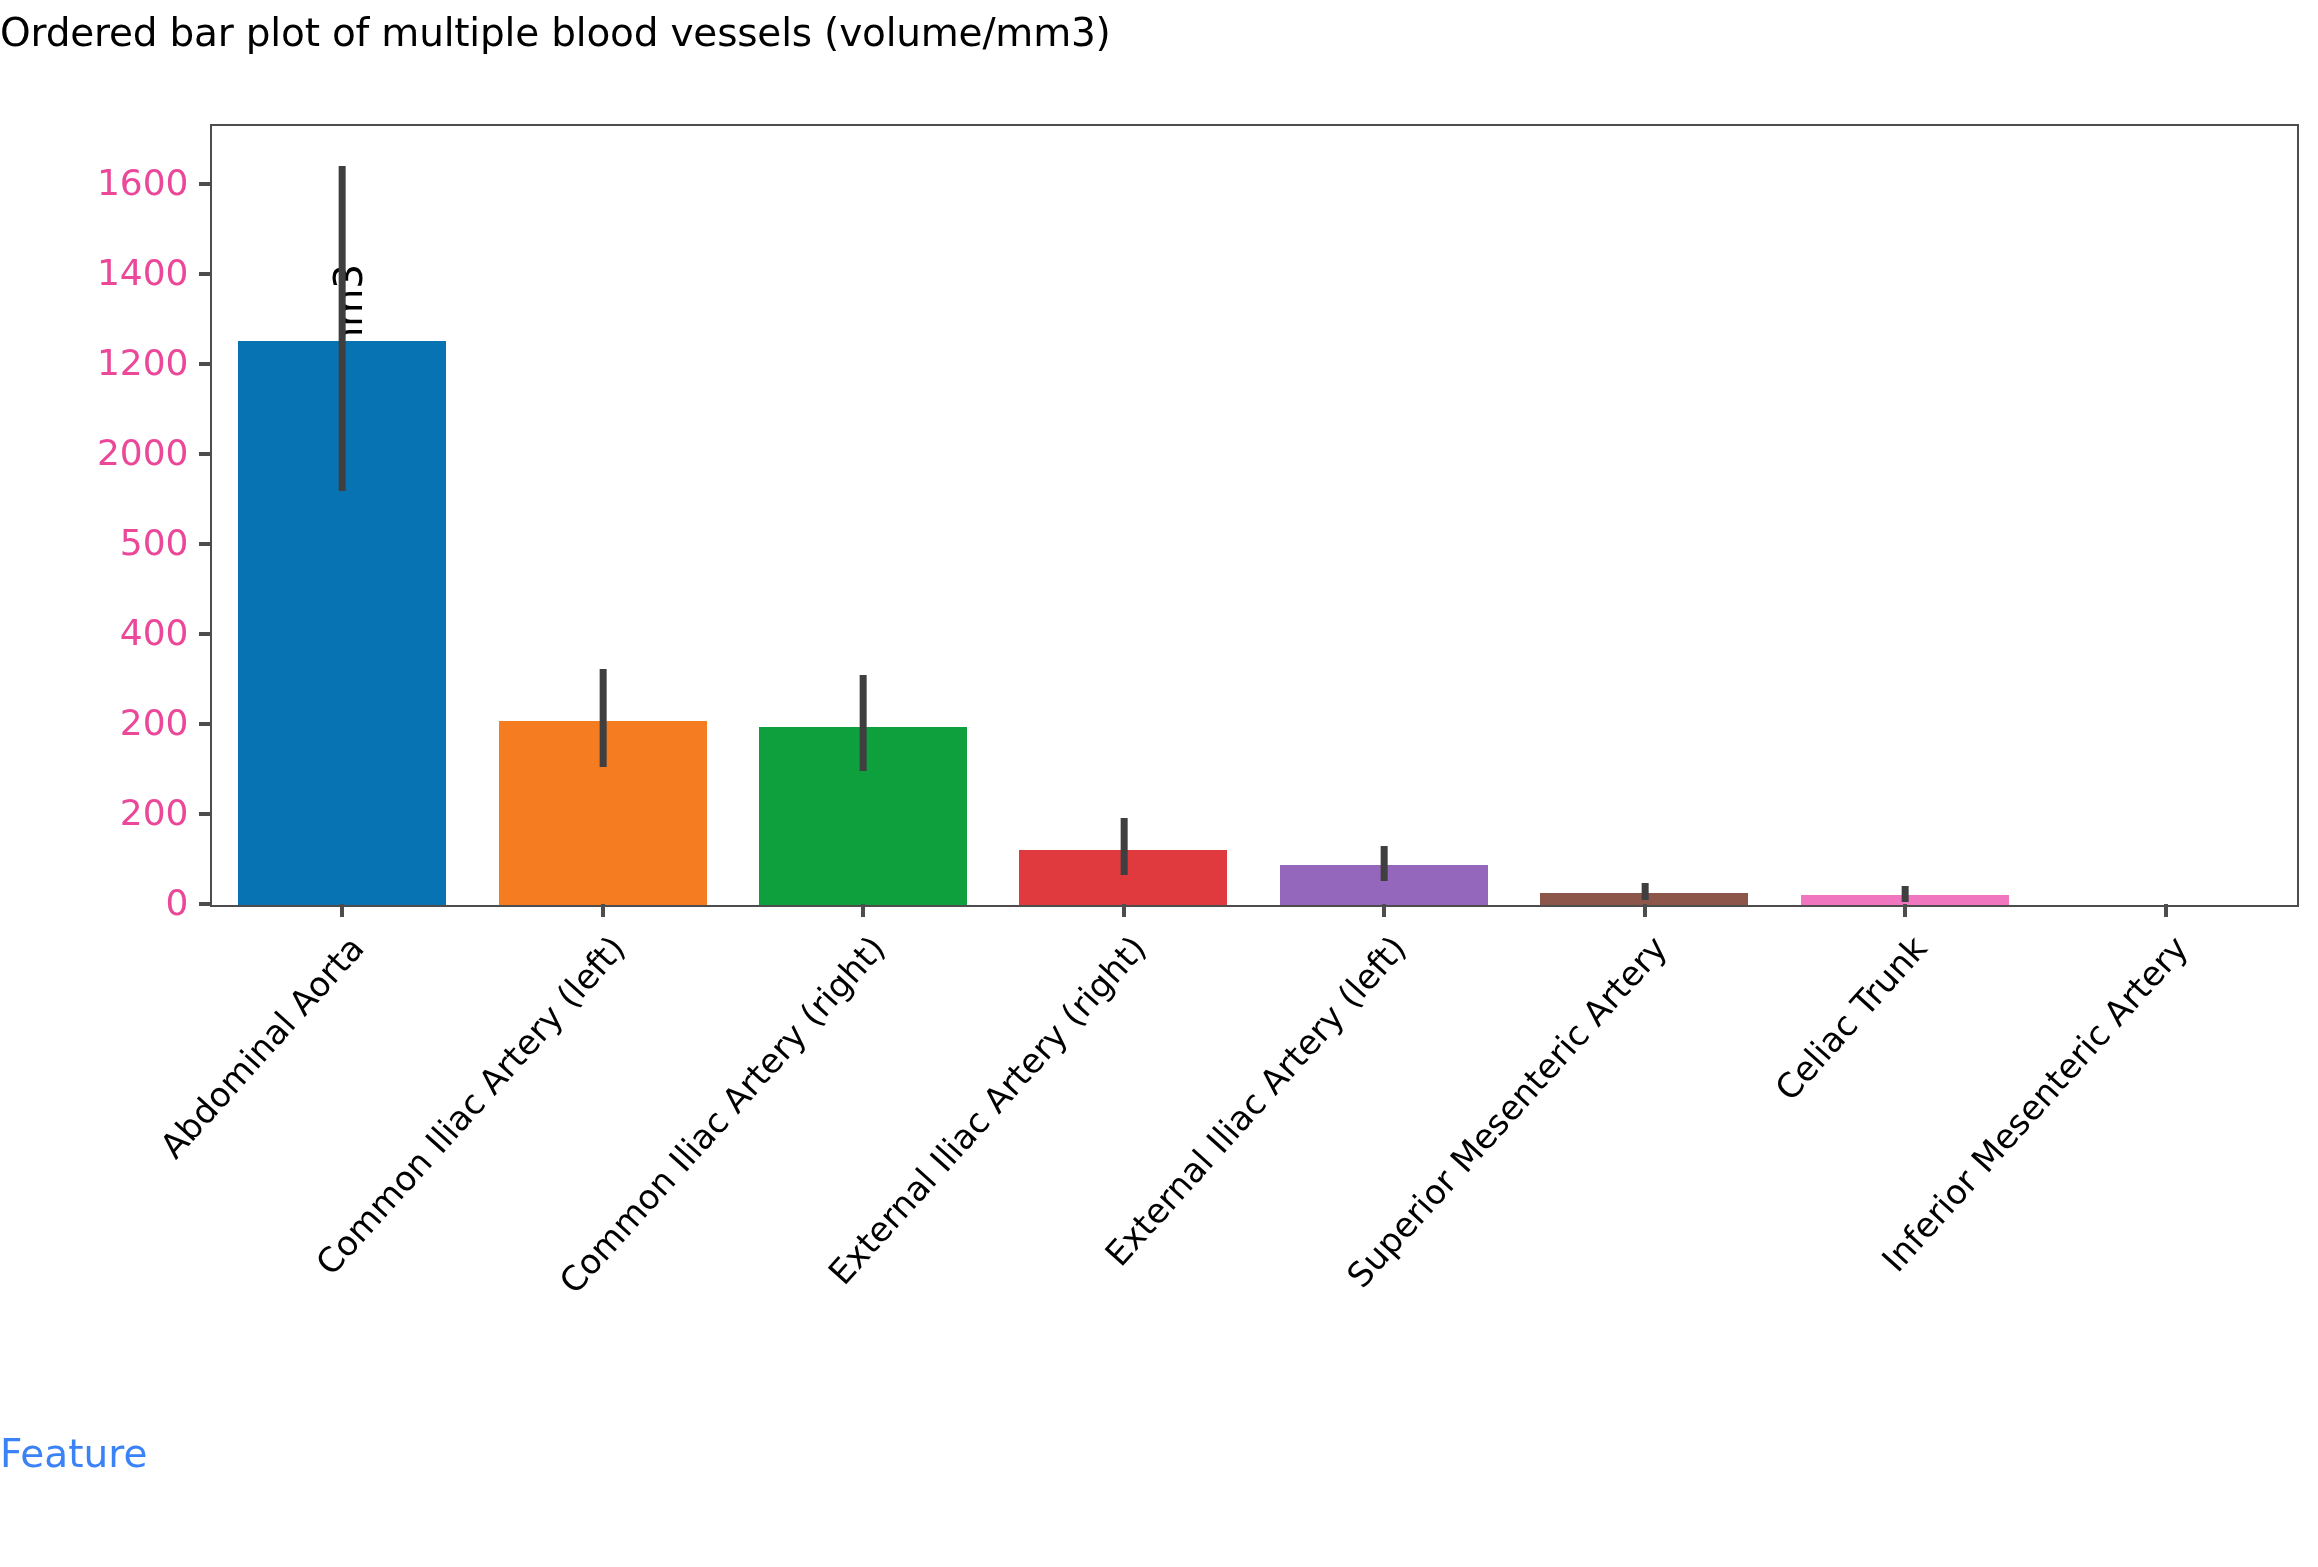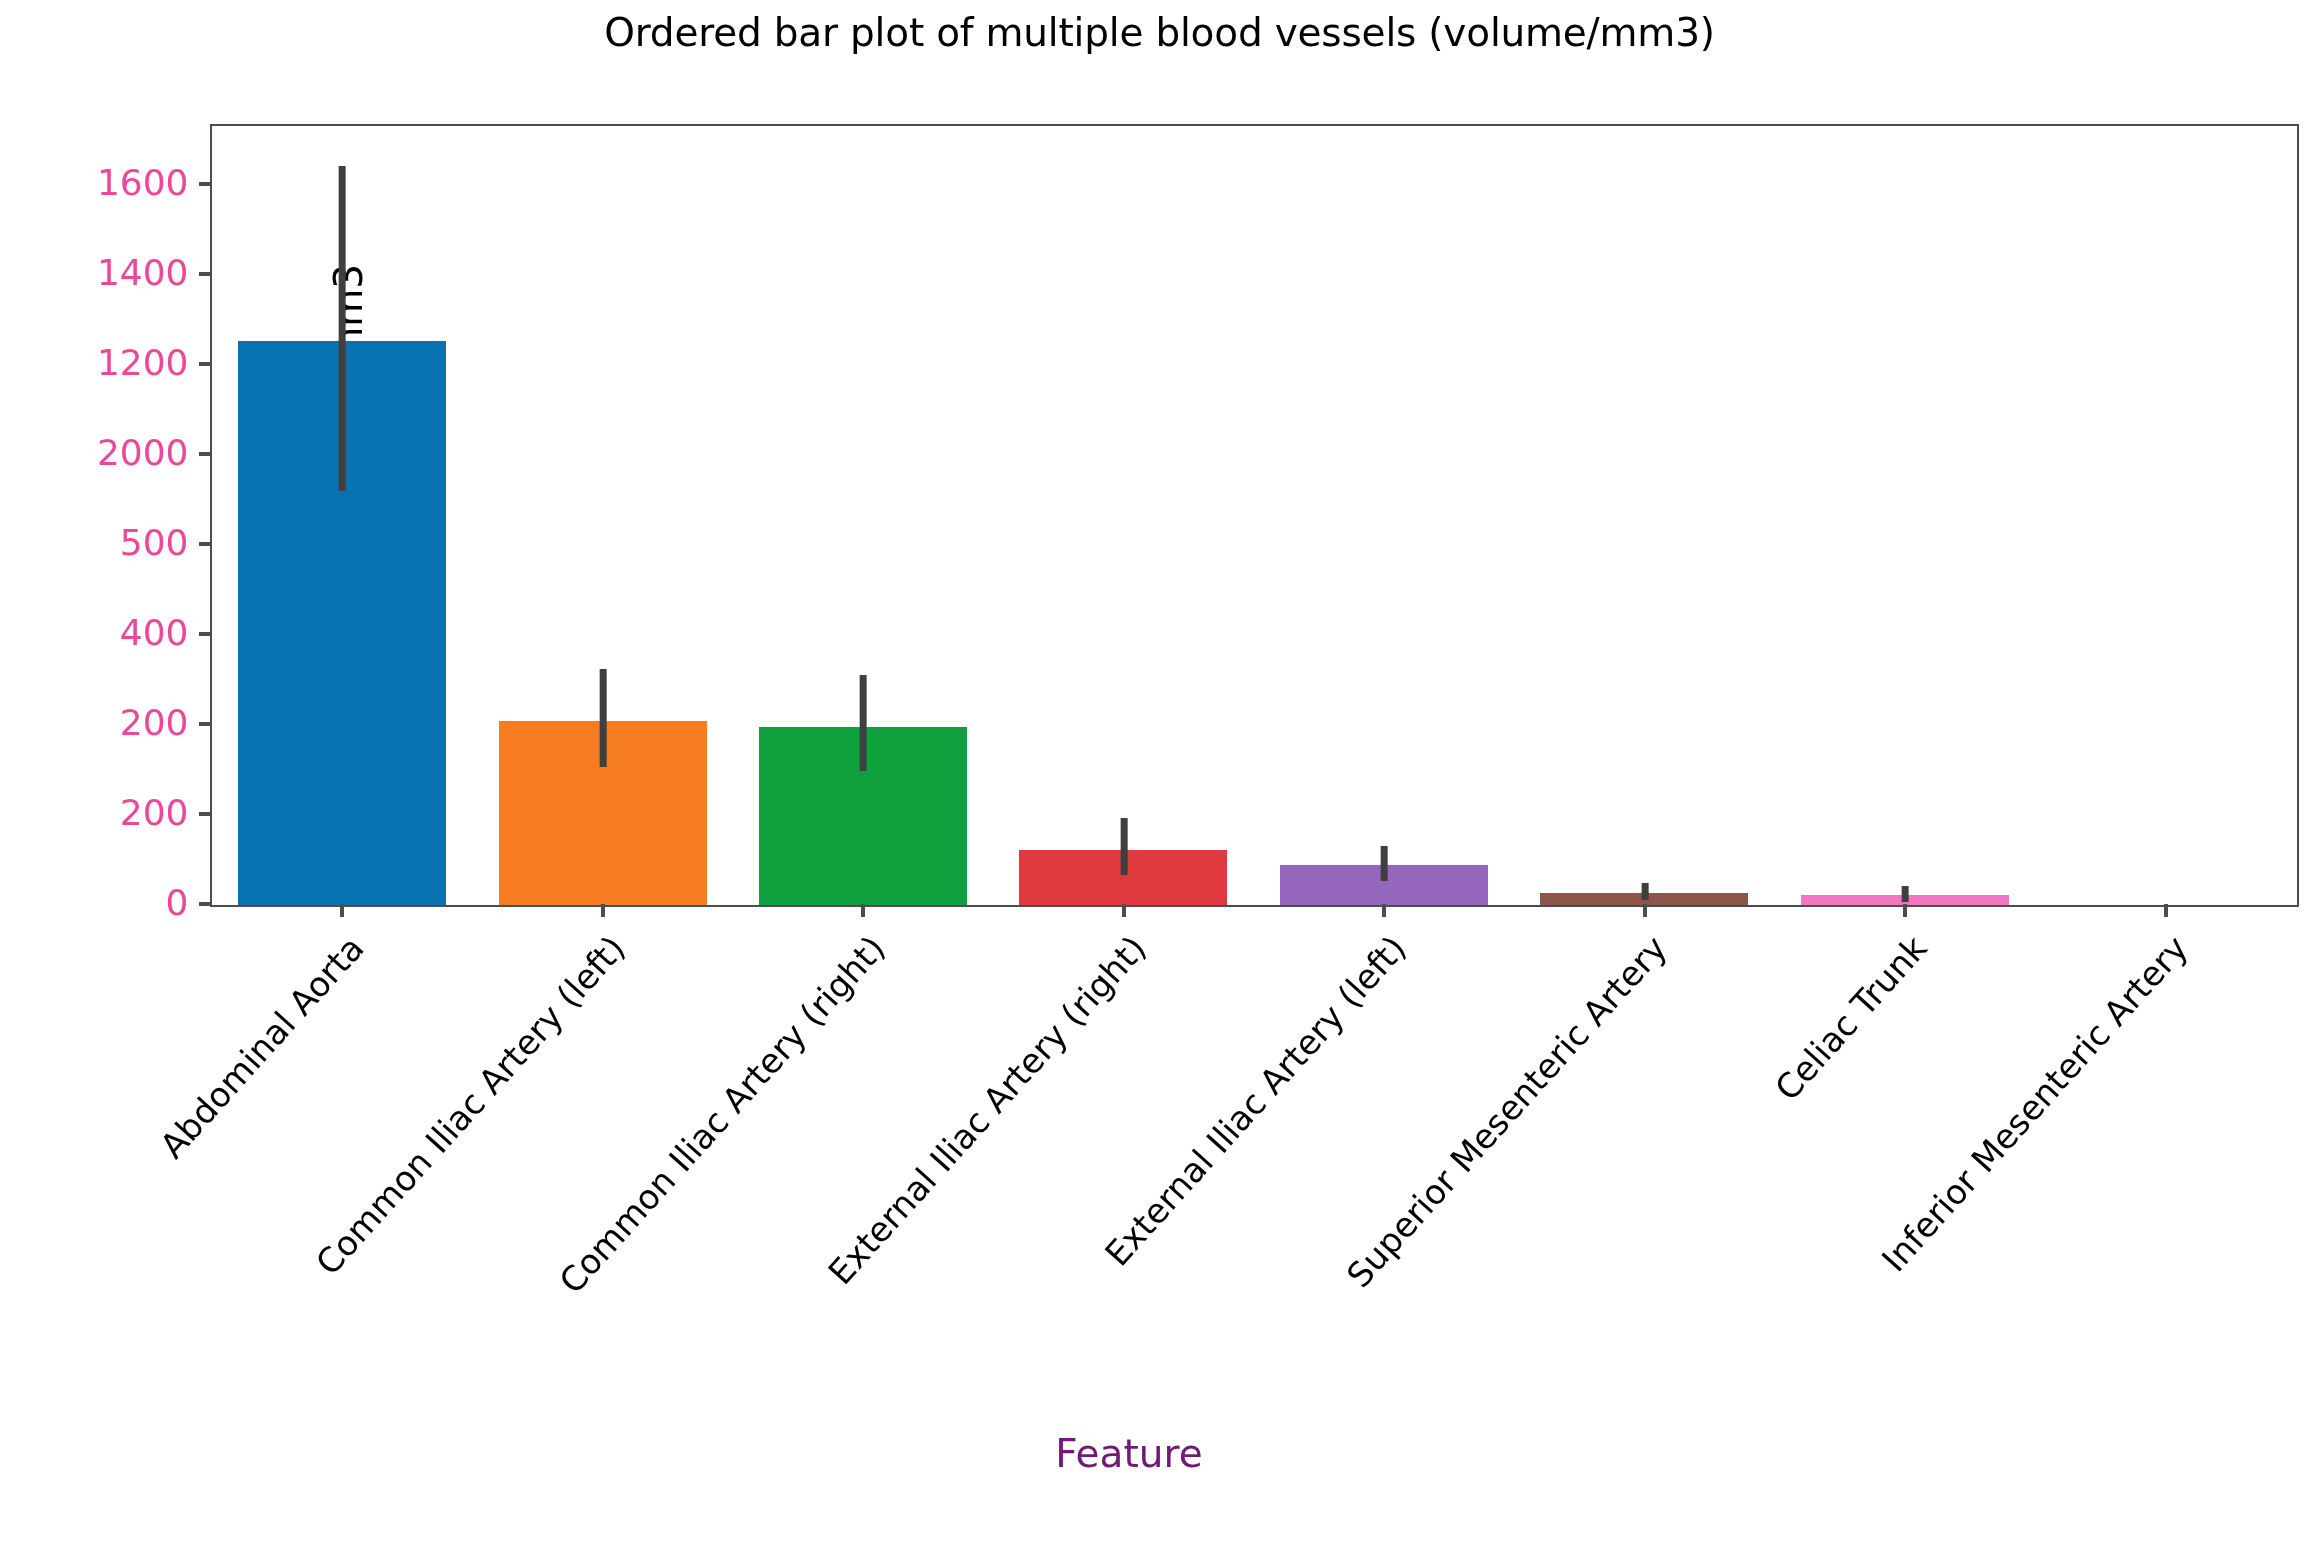--- a/index.html
+++ b/index.html
@@ -3,21 +3,20 @@
 <meta charset="utf-8">
 <style>
   html,body{margin:0;padding:0;background:#ffffff;}
   body{width:2319px;height:1568px;font-family:"DejaVu Sans",sans-serif;overflow:hidden;}
 
   #figure{position:relative;width:2319px;height:1568px;background:#ffffff;}
 
   
   #chart-title{
     position:absolute;left:0;top:10px;width:2319px;
-    text-align:center;
     font-size:39px;color:#000000;font-weight:400;
     font-family:"DejaVu Sans",sans-serif;
     letter-spacing:-0.2px;
     white-space:nowrap;
   }
 
   
   #plot-area{
     position:absolute;
     left:210px;top:124px;
@@ -55,21 +54,21 @@
   }
   .xtick .xticklabel{
     position:absolute;
     top:23.5px;left:0;
     font-size:34px;color:#000000;white-space:nowrap;
     transform-origin:right top;
     transform:translateX(-100%) rotate(-48deg);
   }
   #x-axis-label{
     position:absolute;left:0;top:1431px;width:2258px;
-    text-align:center;font-size:39px;color:#701a75;white-space:nowrap;
+    text-align:left;font-size:39px;color:#3b82f6;white-space:nowrap;
   }
 
   
   .bar{position:absolute;bottom:0;box-sizing:border-box;}
   .errbar{position:absolute;width:6.7px;background:#3f3f3f;transform:translateX(-50%);}
 </style>
 </head>
 <body>
 
 <div id="figure">

